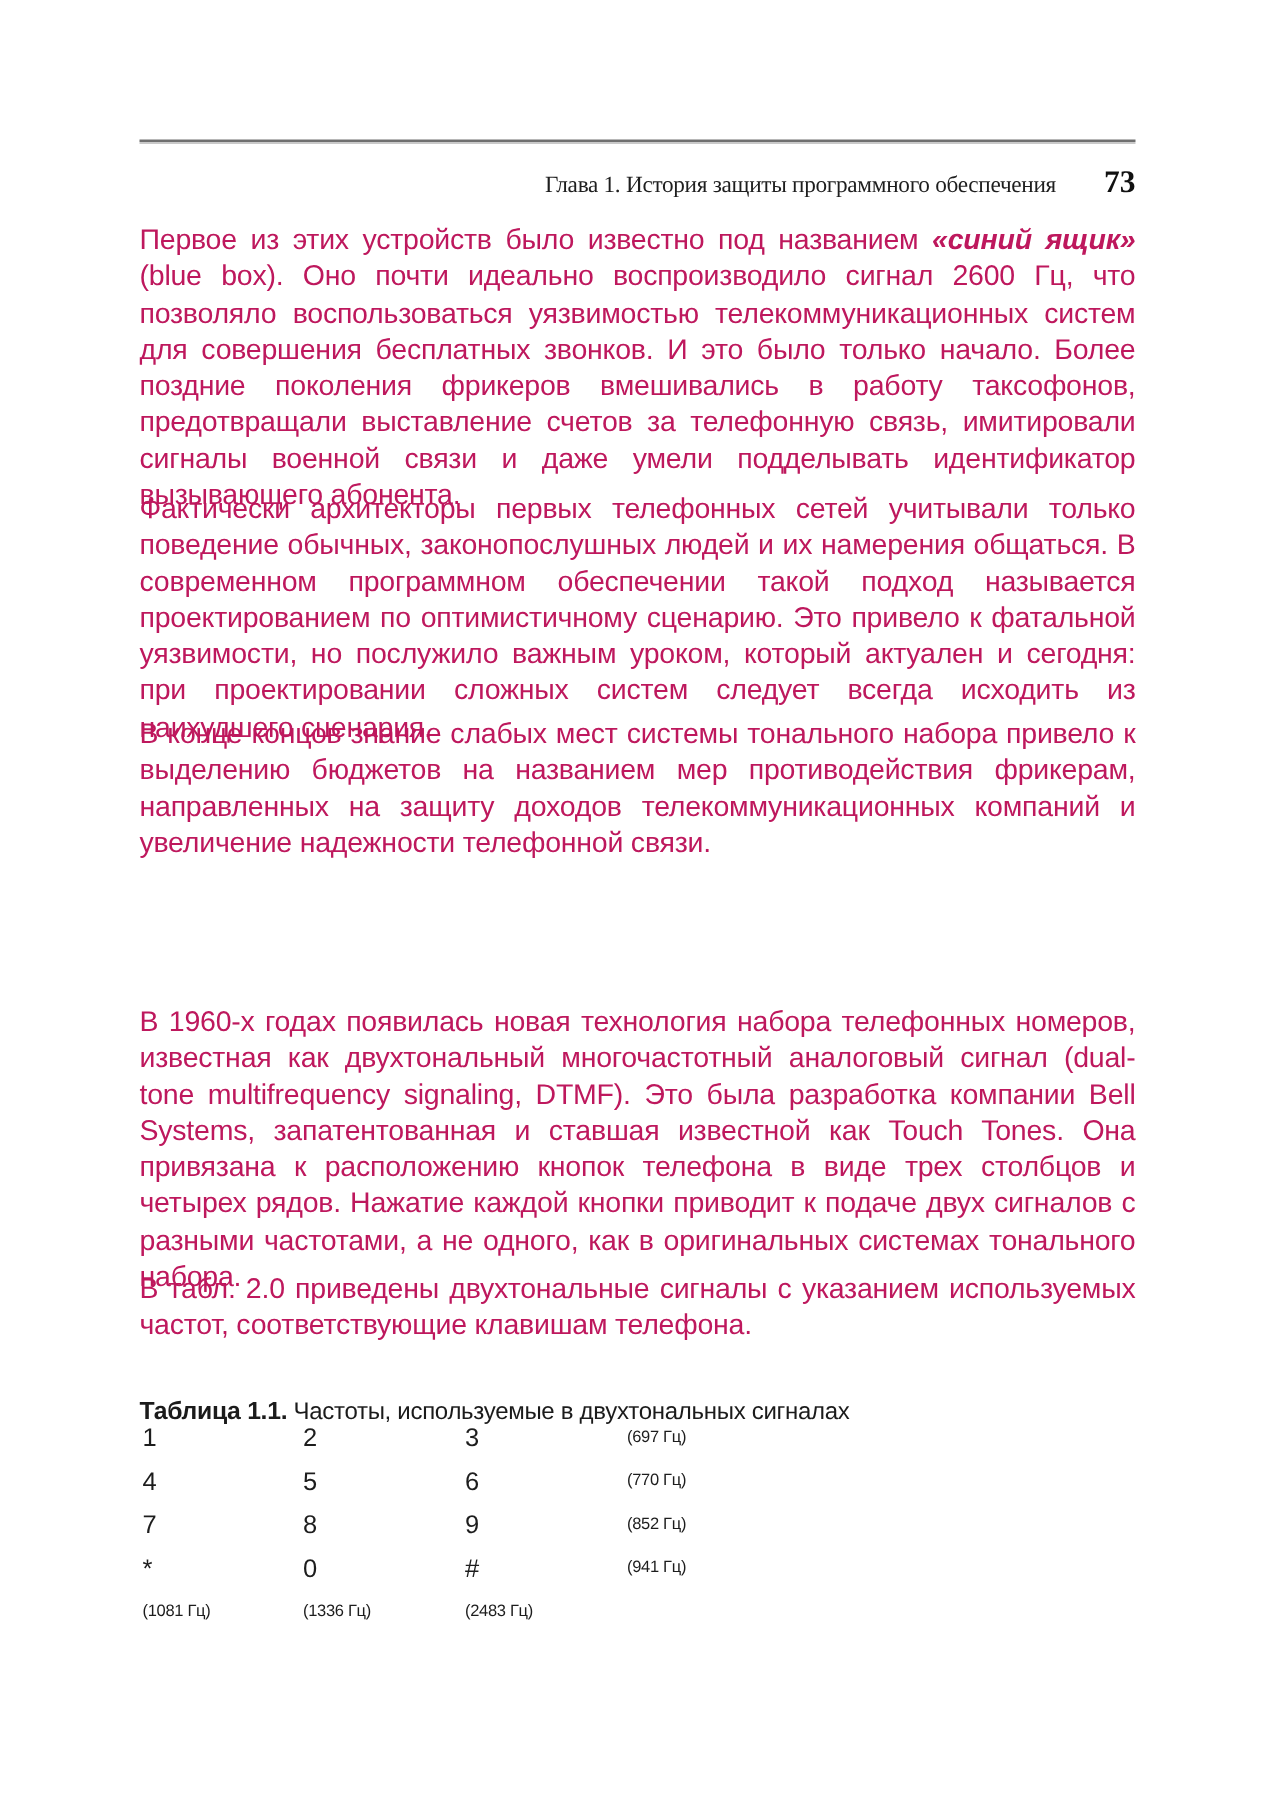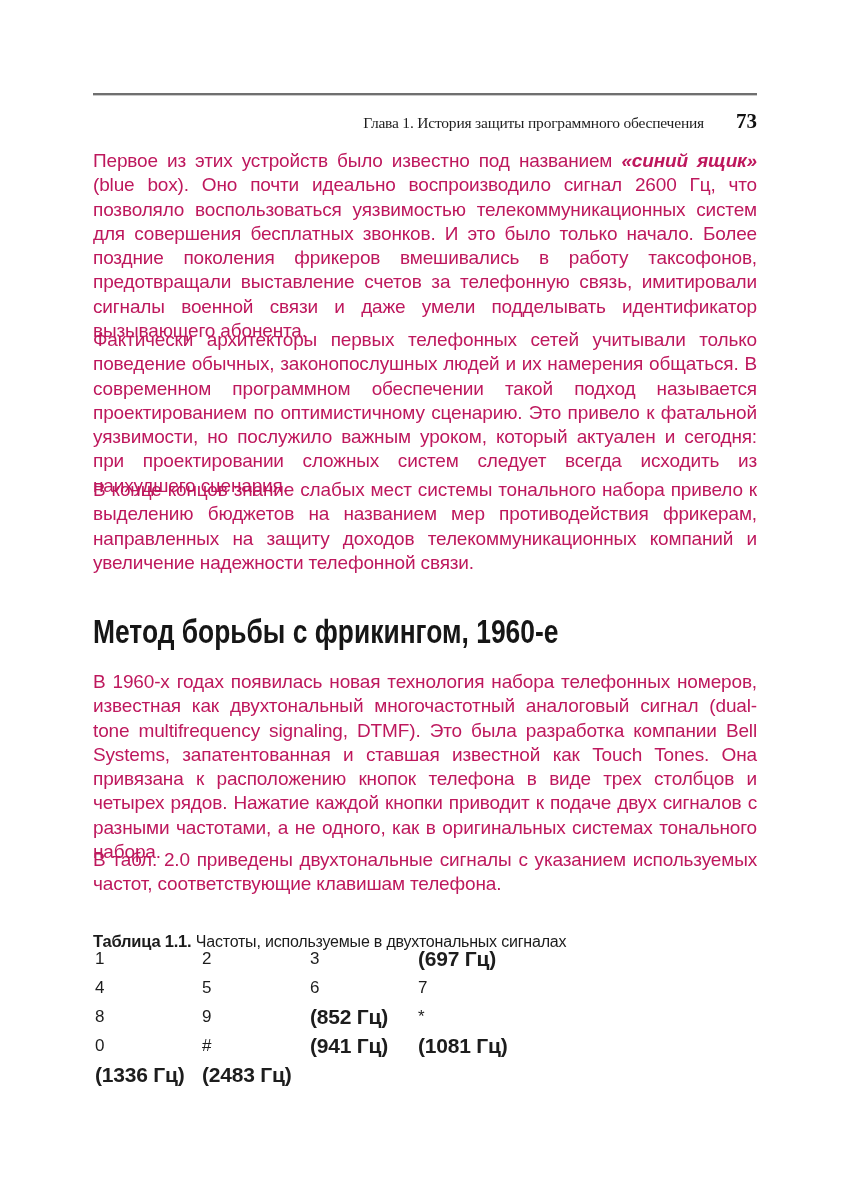--- a/index.html
+++ b/index.html
@@ -107,59 +107,59 @@
     grid-auto-rows: 29px;
     font-family: "Liberation Sans", sans-serif;
   }
   .dtmf-table .cell {
     font-size: 17px;
     line-height: 29px;
     letter-spacing: -0.2px;
     color: #1d1d1d;
   }
   .dtmf-table .cell.freq {
-    font-weight: bold;
-    font-size: 21px;
+    font-weight: normal;
+    font-size: 11px;
   }
 </style>
 </head>
 <body>
 
 <div class="page">
 
   <div class="running-head">
     <span class="chapter-title">Глава 1. История защиты программного обеспечения</span>
     <span class="page-number">73</span>
   </div>
   <div class="head-rule"></div>
 
   <p class="para" id="p1"><span>Первое из этих устройств было известно под названием </span><em class="blue-box">«синий ящик»</em><span> (blue box). Оно почти идеально воспроизводило сигнал 2600 Гц, что позволяло воспользоваться уязвимостью телекоммуникационных систем для совершения бесплатных звонков. И это было только начало. Более поздние поколения фрикеров вмешивались в работу таксофонов, предотвращали выставление счетов за телефонную связь, имитировали сигналы военной связи и даже умели подделывать идентификатор вызывающего абонента.</span></p>
 
   <p class="para" id="p2">Фактически архитекторы первых телефонных сетей учитывали только поведение обычных, законопослушных людей и их намерения общаться. В современном программном обеспечении такой подход называется проектированием по оптимистичному сценарию. Это привело к фатальной уязвимости, но послужило важным уроком, который актуален и сегодня: при проектировании сложных систем следует всегда исходить из наихудшего сценария.</p>
 
   <p class="para" id="p3">В конце концов знание слабых мест системы тонального набора привело к выделению бюджетов на названием мер противодействия фрикерам, направленных на защиту доходов телекоммуникационных компаний и увеличение надежности телефонной связи.</p>
 
-  <h1 class="section-heading"><span>Метод борьбы с фрикингом, 1960-е</span></h1>
 
   <p class="para" id="p4">В 1960-х годах появилась новая технология набора телефонных номеров, известная как двухтональный многочастотный аналоговый сигнал (dual-tone multifrequency signaling, DTMF). Это была разработка компании Bell Systems, запатентованная и ставшая известной как Touch Tones. Она привязана к расположению кнопок телефона в виде трех столбцов и четырех рядов. Нажатие каждой кнопки приводит к подаче двух сигналов с разными частотами, а не одного, как в оригинальных системах тонального набора.</p>
 
   <p class="para" id="p5">В табл. 2.0 приведены двухтональные сигналы с указанием используемых частот, соответствующие клавишам телефона.</p>
 
   <div class="table-caption">
     <span class="caption-label">Таблица 1.1.</span><span> Частоты, используемые в двухтональных сигналах</span>
   </div>
 
   <div class="dtmf-table">
       <div class="cell">1</div>
       <div class="cell">2</div>
       <div class="cell">3</div>
       <div class="cell freq">(697 Гц)</div>
       <div class="cell">4</div>
       <div class="cell">5</div>
       <div class="cell">6</div>
+      <div class="cell freq">(770 Гц)</div>
       <div class="cell">7</div>
       <div class="cell">8</div>
       <div class="cell">9</div>
       <div class="cell freq">(852 Гц)</div>
       <div class="cell">*</div>
       <div class="cell">0</div>
       <div class="cell">#</div>
       <div class="cell freq">(941 Гц)</div>
       <div class="cell freq">(1081 Гц)</div>
       <div class="cell freq">(1336 Гц)</div>

